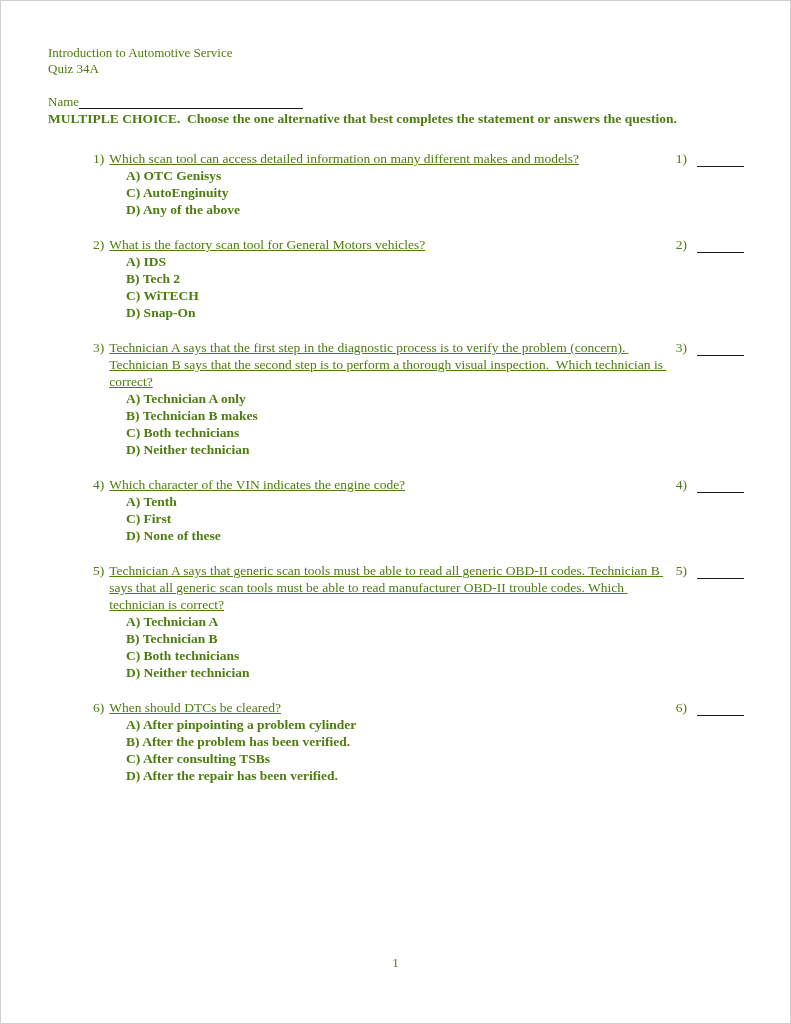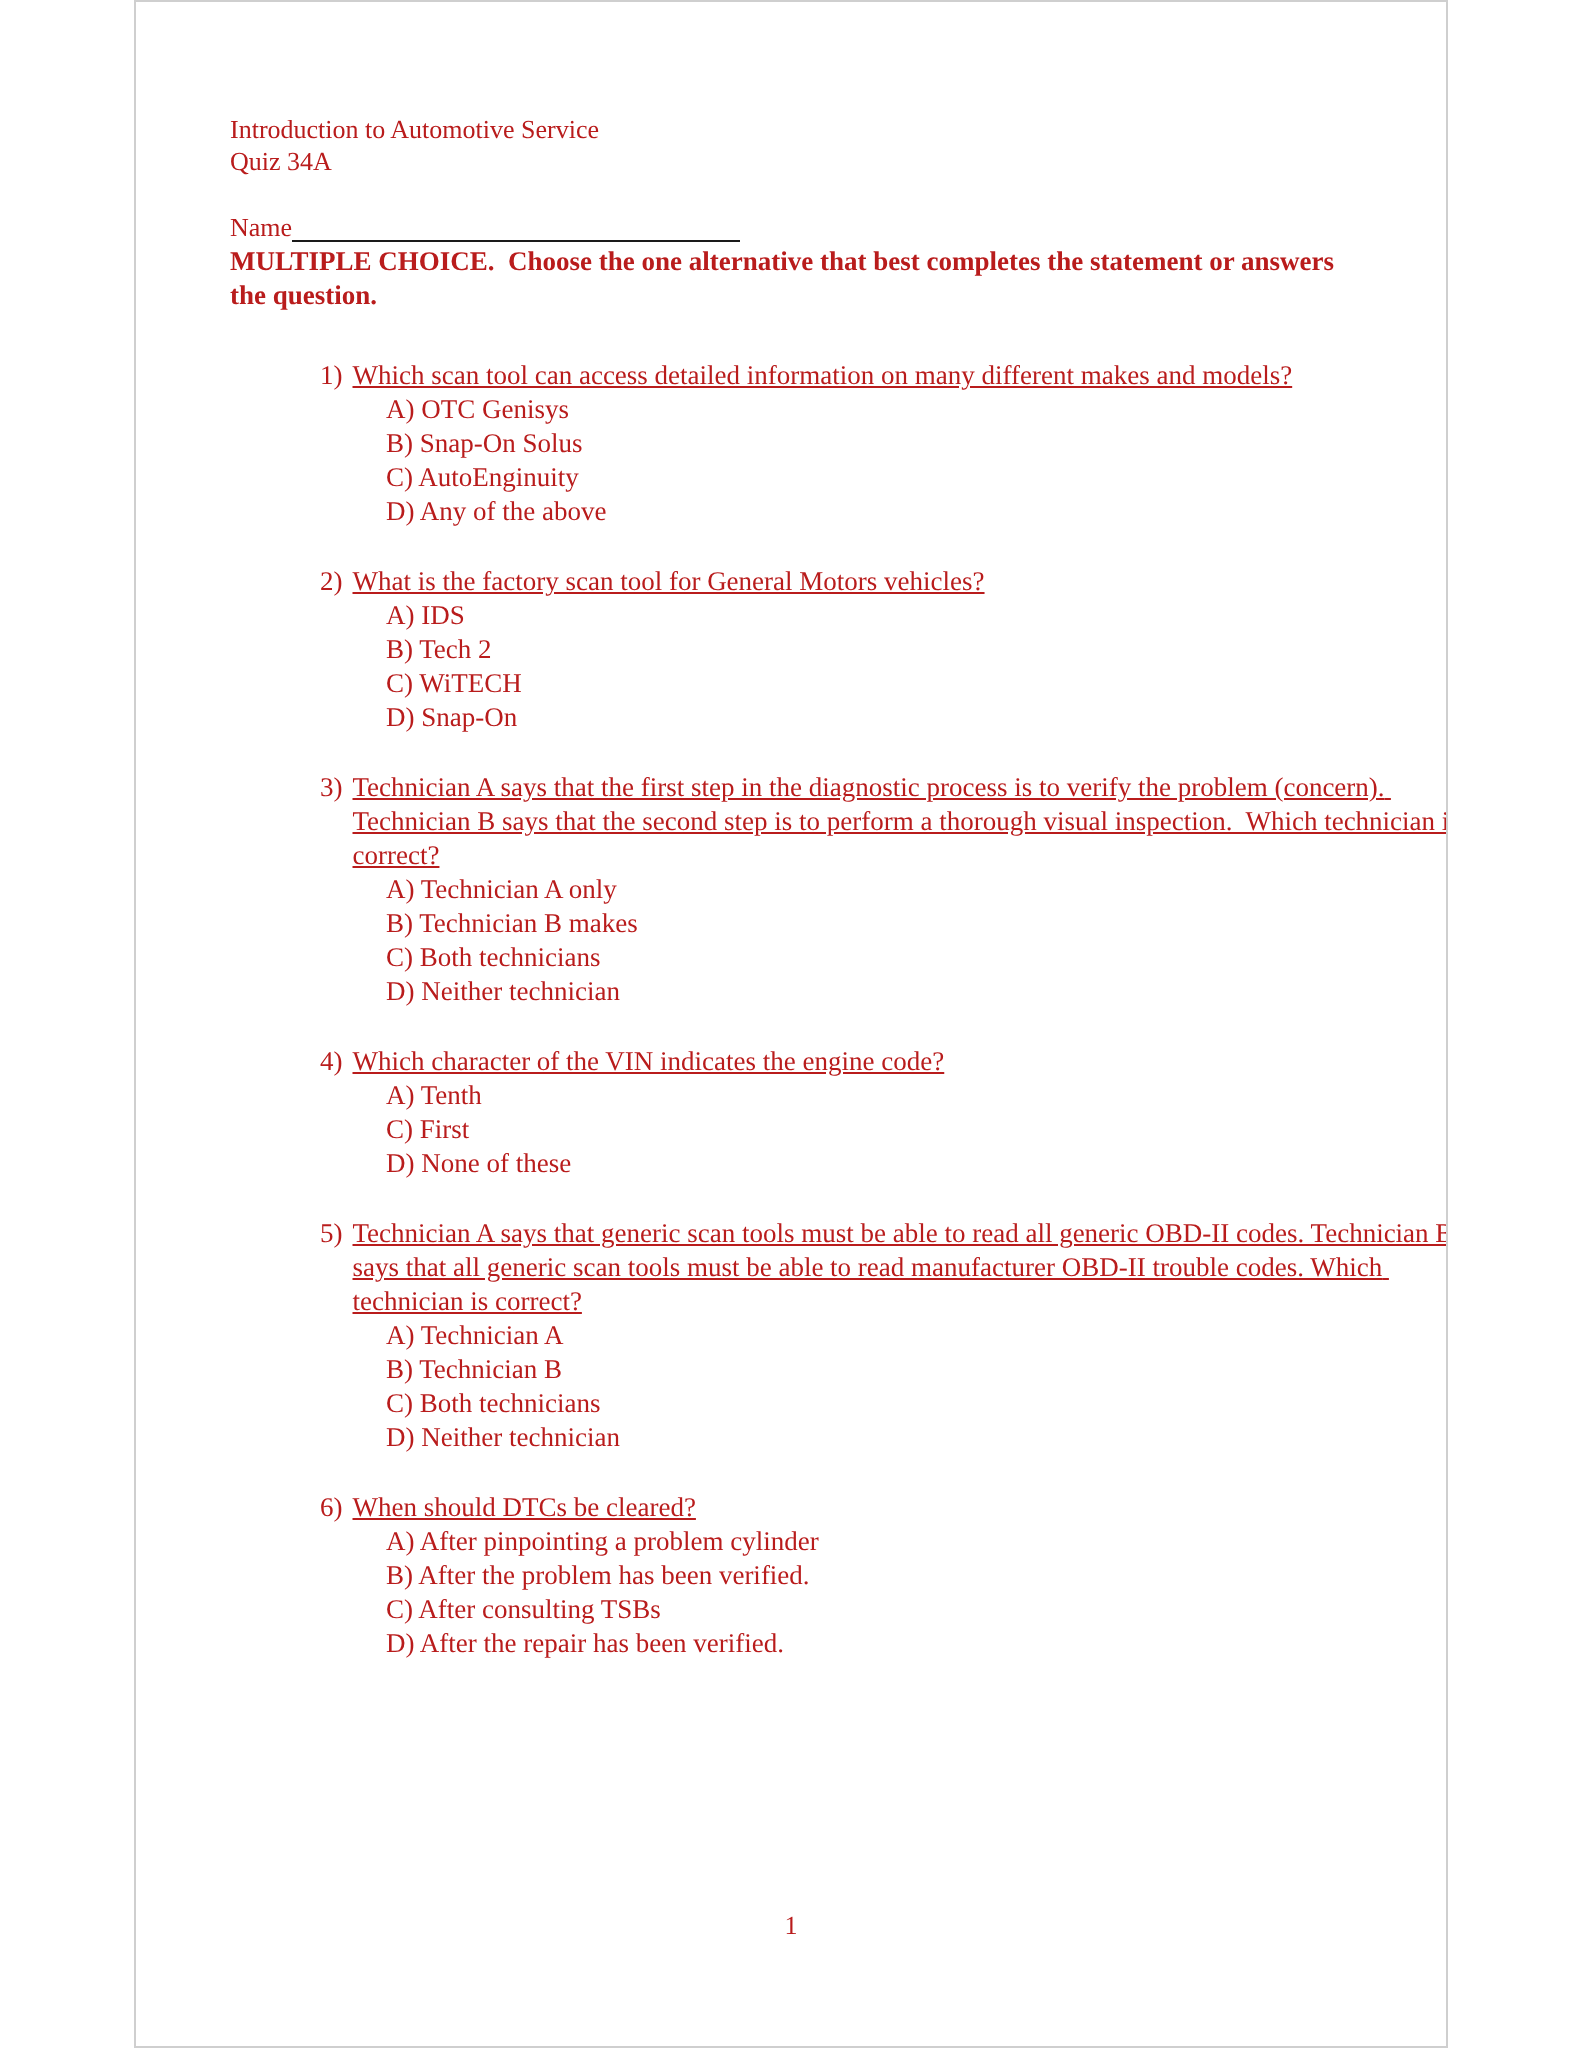--- a/index.html
+++ b/index.html
@@ -1,27 +1,27 @@
 <!DOCTYPE html>
 <html><head>
 <meta charset="utf-8">
 <style>
   * { margin: 0; padding: 0; box-sizing: border-box; }
   html, body { background: #ffffff; }
   .page {
     position: relative;
-    width: 657px;
+    width: 791px;
     height: 1024px;
     margin: 0 auto;
     background: #ffffff;
     border: 1px solid #cfcfcf;
-    padding: 56px 46px 0 47px;
+    padding: 44px 46px 0 47px;
     font-family: "Liberation Serif", serif;
     font-size: 13.5px;
-    color: #b91c1c;
+    color: #4d7c0f;
     overflow: hidden;
   }
   .hdr-line { line-height: 16px; font-size: 13px; }
   .name-row { margin-top: 17px; line-height: 16px; font-size: 13px; }
   .name-blank {
     display: inline-block;
     width: 224px;
     border-bottom: 1px solid #1a1a1a;
     height: 13px;
     vertical-align: -3px;
@@ -45,21 +45,21 @@
   .answer-slot { margin-left: auto; white-space: nowrap; }
   .a-blank {
     display: inline-block;
     width: 47px;
     border-bottom: 1.4px solid #1a1a1a;
     height: 13px;
     margin-left: 10px;
     vertical-align: -4px;
   }
   .choices { padding-left: 33px; }
-  .choice { line-height: 17px; }
+  .choice { line-height: 17px; font-weight: bold; }
   .footer {
     position: absolute;
     left: 0; right: 0;
     bottom: 52px;
     text-align: center;
     font-size: 13px;
   }
 </style>
 </head>
 <body>
@@ -79,21 +79,20 @@
     <section class="question">
       <div class="q-row">
         <div class="q-body">
           <span class="q-num">1)</span>
           <div class="q-text">Which scan tool can access detailed information on many different makes and models?</div>
         </div>
         <div class="answer-slot"><span class="a-num">1)</span><span class="a-blank"></span></div>
       </div>
       <div class="choices">
         <div class="choice">A) OTC Genisys</div>
-        <div class="choice">B) Snap-On Solus</div>
         <div class="choice">C) AutoEnginuity</div>
         <div class="choice">D) Any of the above</div>
       </div>
     </section>
 
     <section class="question">
       <div class="q-row">
         <div class="q-body">
           <span class="q-num">2)</span>
           <div class="q-text">What is the factory scan tool for General Motors vehicles?</div>

